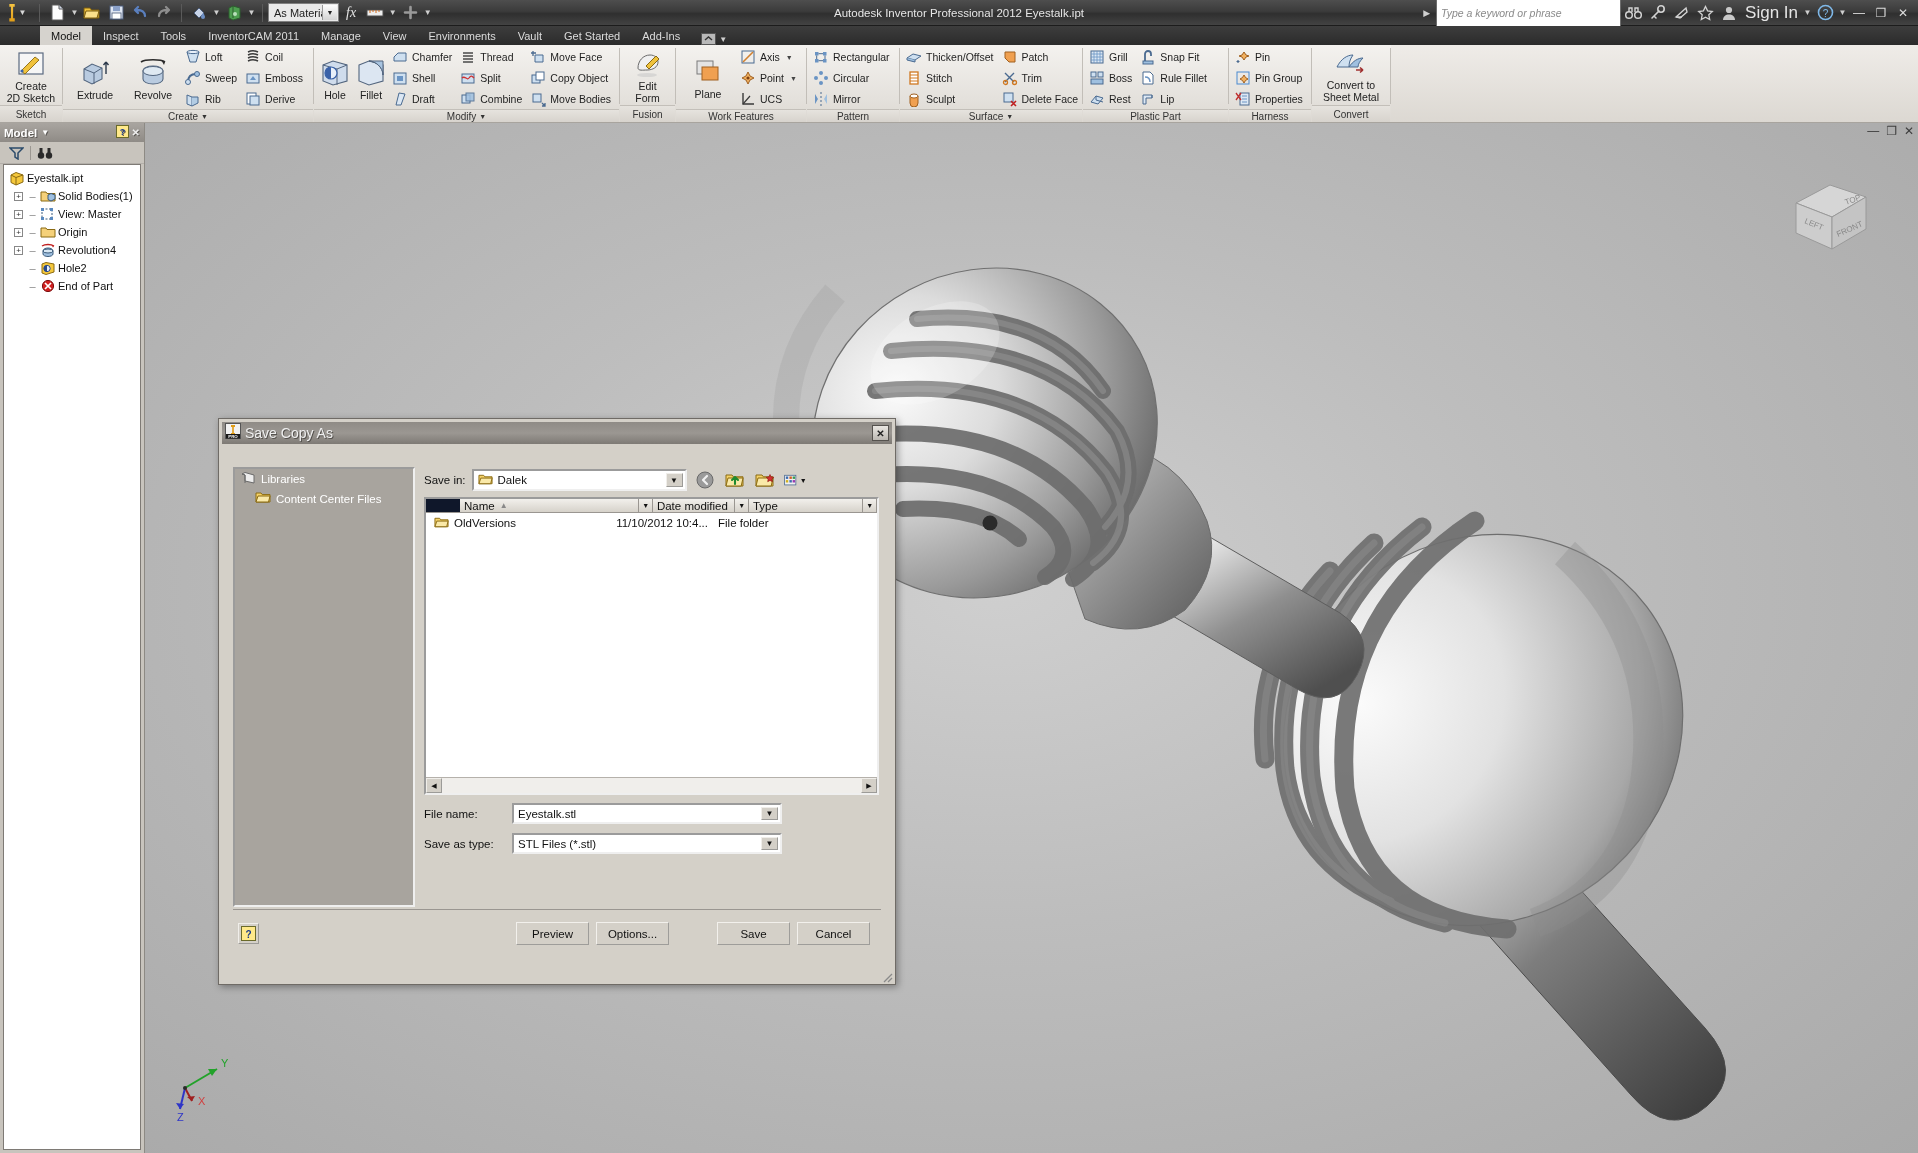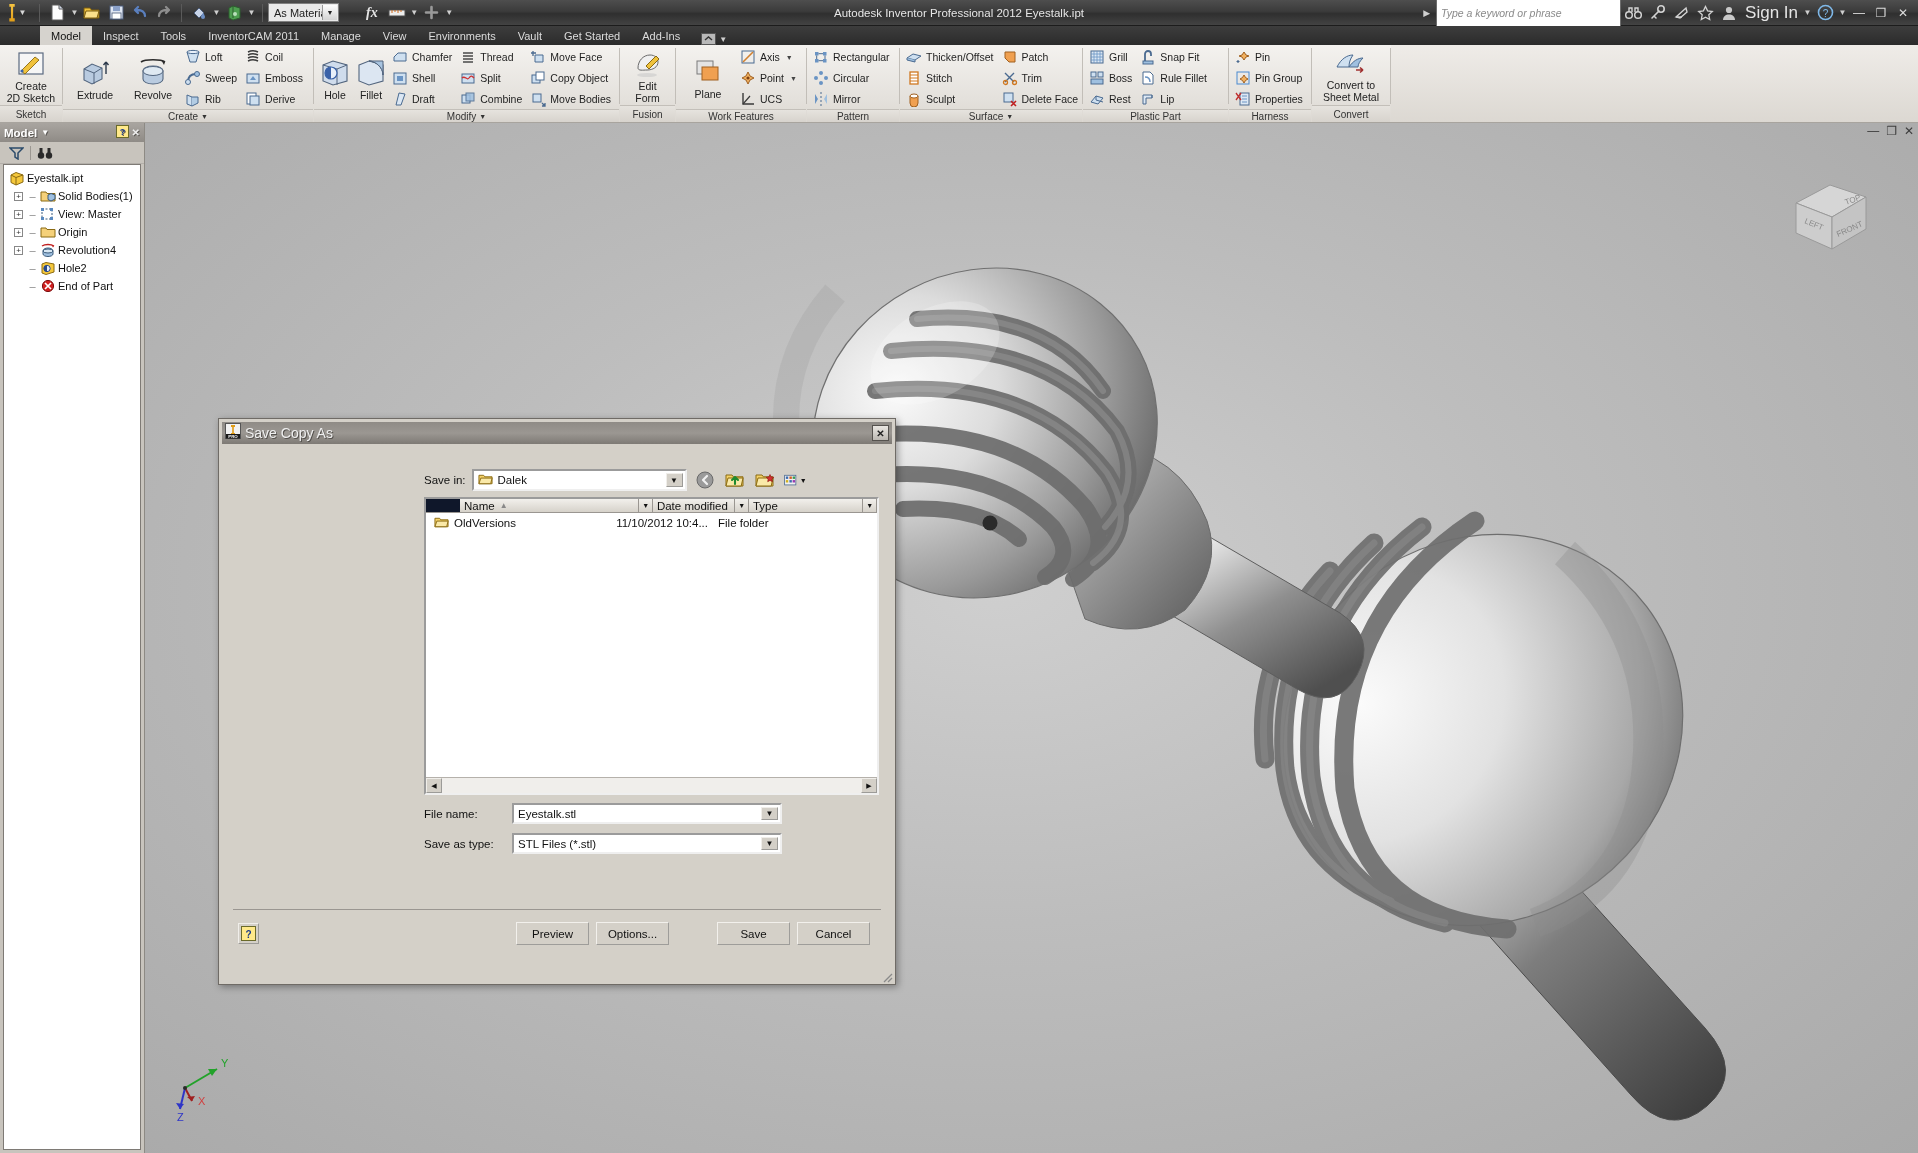--- a/index.html
+++ b/index.html
@@ -38,21 +38,21 @@
   .mat-combo {
     height: 19px; width: 71px; background:#e9e9e9; border:1px solid #808080;
     font-size:11px; color:#202020; display:flex; align-items:center;
     padding-left:5px; margin-left:0; position:relative;
   }
   .mat-combo .arw {
     position:absolute; right:1px; top:1px; bottom:1px; width:15px;
     background:linear-gradient(180deg,#fdfdfd,#d3d3d3); border-left:1px solid #9a9a9a;
     display:flex;align-items:center;justify-content:center;font-size:7px;color:#222;
   }
-  .fx { font-style:italic; font-family:"Liberation Serif",serif; color:#e4e4e4; font-size:14px; padding:0 7px; font-weight:bold;margin-left:20px;}
+  .fx { font-style:italic; font-family:"Liberation Serif",serif; color:#e4e4e4; font-size:14px; padding:0 7px; font-weight:normal;}
   .title-center {
     position:absolute; left:0; right:0; text-align:center;
     color:#e6e6e6; font-size:11.5px; pointer-events:none;
   }
   .title-right {
     margin-left:auto; display:flex; align-items:center; height:26px; padding-right:4px;
   }
   .srch-caret { color:#cfcfcf; font-size:9px; padding:0 6px; }
   .srch-box {
     width:185px; height:29px; background:#fff; border:1px solid #6d6d6d;
@@ -1084,20 +1084,40 @@
             <rect x="1" y="11" width="14" height="4.5" fill="#1a1a1a"></rect>
             <text x="8" y="15" font-size="4.4" fill="#fff" text-anchor="middle" font-family="Liberation Sans" font-weight="bold">PRO</text>
           </svg>
       </span>
       <span class="dlg-title">Save Copy As</span>
       <span class="dlg-close">✕</span>
     </div>
 
     <div class="dlg-body">
 
+      <div class="places">
+        <div class="place-item">
+          <span>
+            <svg width="16" height="14" viewBox="0 0 16 14">
+                <path d="M2 3l3-1.5 9 2.5v8l-9-2V4z" fill="#ededed" stroke="#6a6a6a"></path>
+                <path d="M2 3l3 1v8" fill="none" stroke="#6a6a6a"></path>
+              </svg>
+          </span>
+          <span>Libraries</span>
+        </div>
+        <div class="place-item sub">
+          <span>
+            <svg width="16" height="13" viewBox="0 0 16 13">
+                <path d="M1 2h5l1.2 1.6H15V11H1z" fill="#f5d268" stroke="#8a6a12"></path>
+                <path d="M3 5h12l-1.5 6H1z" fill="#fae9a8" stroke="#8a6a12"></path>
+              </svg>
+          </span>
+          <span>Content Center Files</span>
+        </div>
+      </div>
 
       <div class="savein-row">
         <span class="savein-lbl">Save in:</span>
         <div class="savein-combo">
           <span>
             <svg width="15" height="13" viewBox="0 0 16 13">
                 <path d="M1 2h5l1.2 1.6H15V11H1z" fill="#f5d268" stroke="#8a6a12"></path>
                 <path d="M3 5h12l-1.5 6H1z" fill="#fae9a8" stroke="#8a6a12"></path>
               </svg>
           </span>

